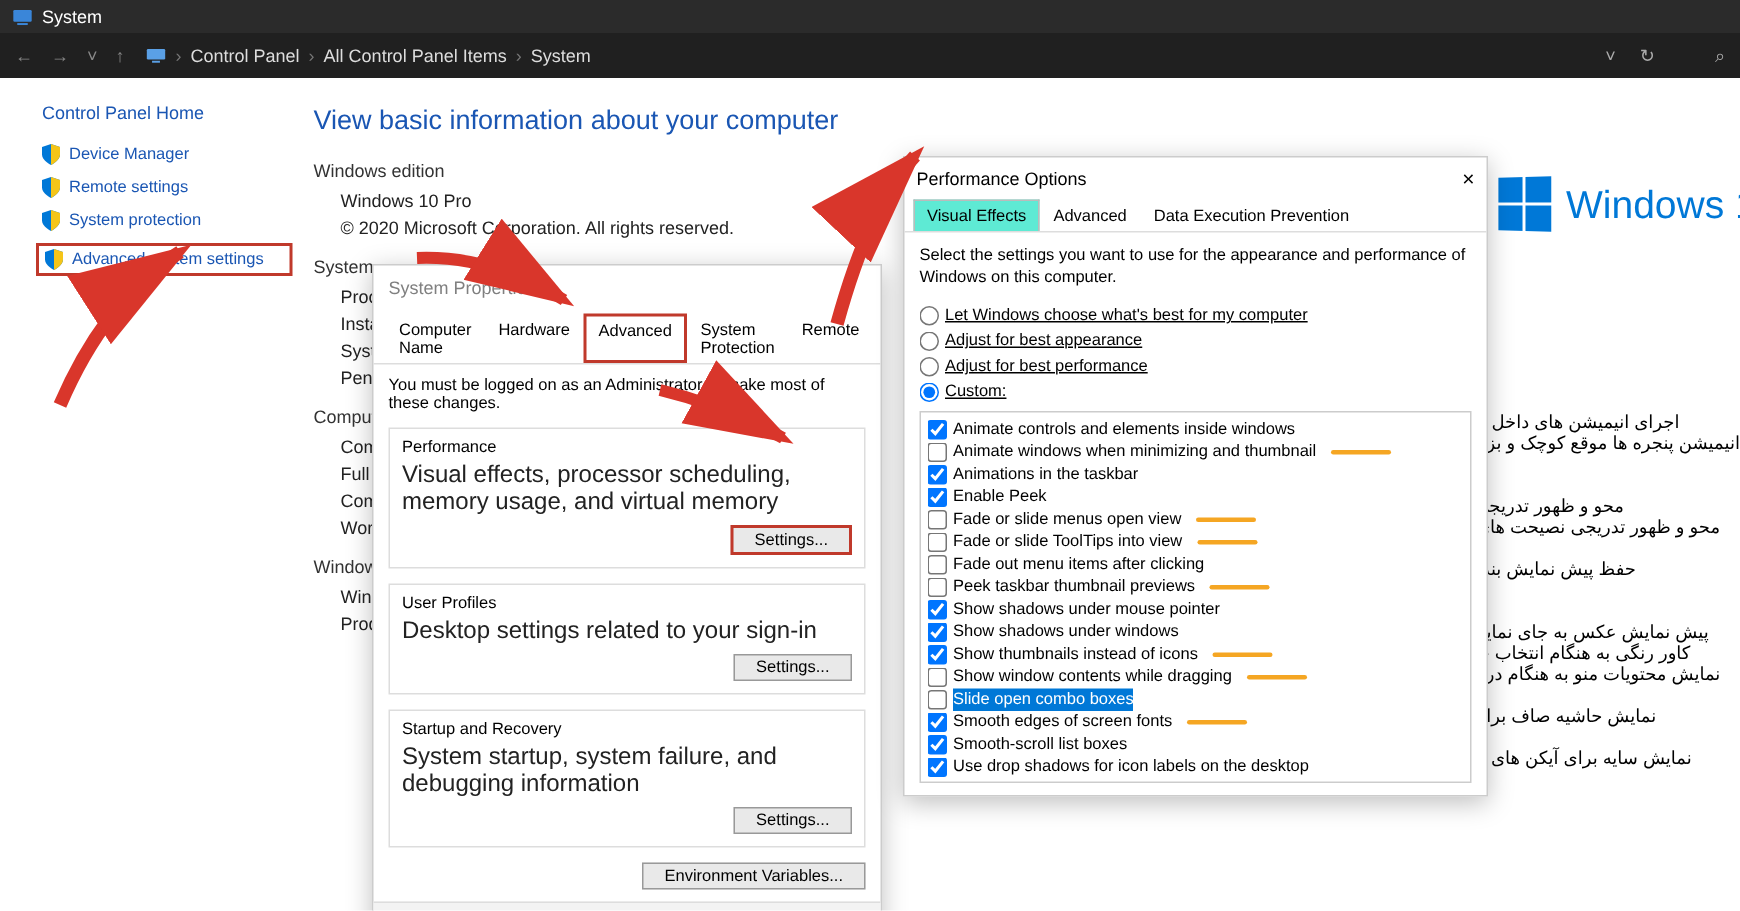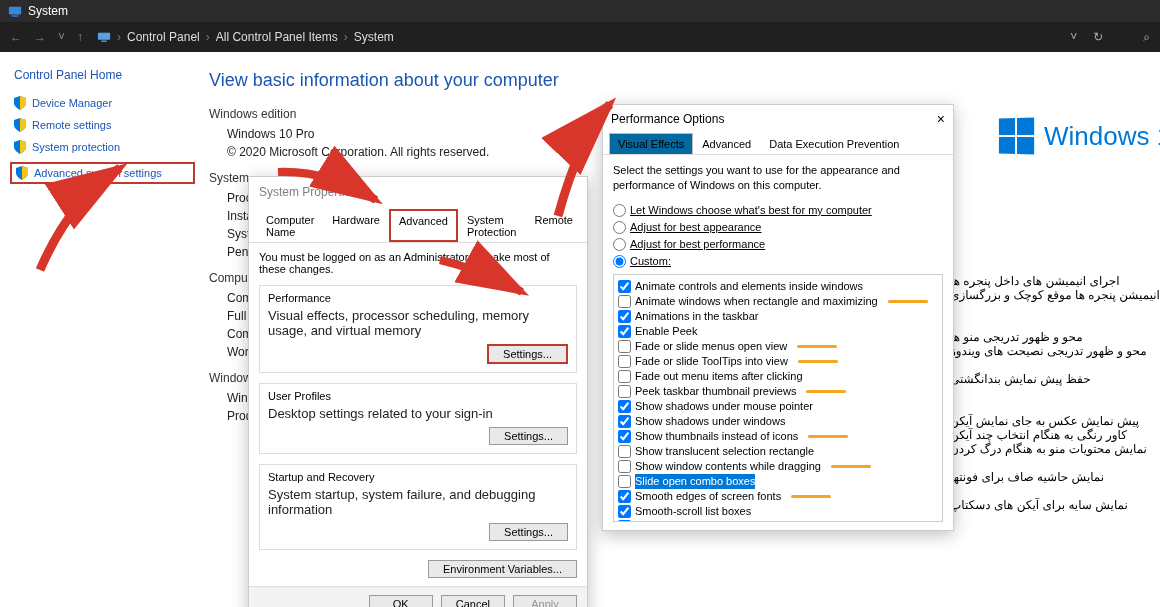--- a/index.html
+++ b/index.html
@@ -11,21 +11,21 @@
 .navbar { background: #202020; height: 30px; display: flex; align-items: center; padding: 0 10px; gap: 14px; color: #ddd; font-size: 12px; }
 .nav-arrows { display: flex; gap: 12px; color: #888; }
 .nav-arrows span { cursor: default; }
 .breadcrumb { display: flex; align-items: center; gap: 6px; }
 .breadcrumb .pc-icon { width: 14px; height: 14px; display: inline-flex; }
 .breadcrumb .sep { color: #777; }
 .nav-right { margin-left: auto; display: flex; gap: 16px; color: #aaa; }
 
 
 .content { display: flex; height: calc(607px - 52px); background: #fff; }
-.sidebar { width: 195px; padding: 16px 0 0 14px; }
+.sidebar { width: 195px; padding: 16px 0 0 28px; }
 .sidebar h4 { color: #1a56b3; font-size: 12px; font-weight: 400; margin: 0 0 14px 0; }
 .sidebar .link { display: flex; align-items: center; gap: 6px; margin-bottom: 8px; color: #1a56b3; cursor: pointer; }
 .sidebar .link .shield { width: 12px; height: 14px; display: inline-flex; }
 .sidebar .link.adv { border: 2px solid #c0392b; padding: 2px 4px; margin-left: -4px; }
 
 .main { flex: 1; padding: 18px 0 0 14px; position: relative; }
 .main h2 { color: #1a56b3; font-size: 18px; font-weight: 400; margin: 0 0 16px 0; }
 .sect { margin-bottom: 12px; }
 .sect-label { color: #333; font-size: 12px; margin-bottom: 6px; }
 .sect-sub { margin-left: 18px; font-size: 12px; color: #222; margin-bottom: 4px; }
@@ -33,35 +33,35 @@
 
 .dlg-sysprop { position: absolute; left: 248px; top: 176px; width: 340px; background: #fff; border: 1px solid #ccc; box-shadow: 0 4px 16px rgba(0,0,0,.25); }
 .dlg-title { padding: 8px 10px 10px 10px; color: #808080; font-size: 12px; }
 .tabs { display: flex; padding: 0 8px; font-size: 11px; border-bottom: 1px solid #ddd; gap: 0; }
 .tab { padding: 4px 8px; border: 1px solid transparent; border-bottom: none; cursor: pointer; }
 .tab.active { border: 2px solid #c0392b; background: #fff; }
 .dlg-body { padding: 8px 10px; font-size: 11px; }
 .dlg-body .note { margin-bottom: 10px; }
 .fieldset { border: 1px solid #ddd; padding: 6px 8px 8px 8px; margin-bottom: 10px; }
 .fs-legend { font-size: 11px; margin-bottom: 4px; }
-.fs-desc { font-size: 13px; color: #222; margin-bottom: 6px; }
+.fs-desc { font-size: 16px; color: #222; margin-bottom: 6px; }
 .btn { border: 1px solid #999; background: #e9e9e9; padding: 2px 14px; font-size: 11px; cursor: pointer; float: right; }
 .btn.red-box { border: 2px solid #c0392b; }
 .clear { clear: both; }
 .dlg-buttons { padding: 8px 10px; border-top: 1px solid #ddd; background: #f3f3f3; display: flex; justify-content: flex-end; gap: 8px; }
 .dlg-buttons .btn { float: none; min-width: 64px; }
 .dlg-buttons .btn.disabled { color: #999; }
 
 
-.dlg-perf { position: absolute; left: 602px; top: 104px; width: 352px; background: #fff; border: 1px solid #ccc; box-shadow: 0 4px 16px rgba(0,0,0,.25); z-index: 5; }
+.dlg-perf { position: absolute; left: 602px; top: 104px; width: 390px; background: #fff; border: 1px solid #ccc; box-shadow: 0 4px 16px rgba(0,0,0,.25); z-index: 5; }
 .dlg-perf .perf-title { padding: 6px 8px; font-size: 12px; display: flex; align-items: center; }
 .dlg-perf .perf-title .x { margin-left: auto; font-size: 14px; cursor: pointer; }
 .dlg-perf .tabs2 { display: flex; padding: 0 6px; font-size: 11px; border-bottom: 1px solid #ddd; }
 .dlg-perf .tab2 { padding: 4px 8px; border: 1px solid transparent; border-bottom: none; cursor: pointer; }
-.dlg-perf .tab2.active { border-color: #bbb; background: #0369a1; }
+.dlg-perf .tab2.active { border-color: #bbb; background: #5eead4; }
 .perf-body { padding: 8px 10px; font-size: 11px; }
 .perf-body .desc { margin-bottom: 10px; line-height: 1.4; }
 .radio-row { display: flex; align-items: center; gap: 4px; margin-bottom: 4px; text-decoration: underline; }
 .radio-row input { margin: 0; }
 .list-box { border: 1px solid #ccc; padding: 4px 2px; margin-top: 6px; max-height: 248px; overflow: auto; }
 .item-row { display: flex; align-items: center; gap: 4px; padding: 0 2px; line-height: 15px; }
 .item-row input { margin: 0; }
 .item-row.selected .lbl { background: #0078d7; color: #fff; }
 .anno1 { position: absolute; left: 830px; top: 275px; width: 320px; font-size: 12px; direction: rtl; text-align: right; line-height: 13px; }
 .anno-row { margin-bottom: 0; white-space: nowrap; }
@@ -258,21 +258,21 @@
         <input type="radio" name="r" checked="" style="">
         <span>Custom:</span>
       </div>
     <div class="list-box" id="items-box">
         <div class="item-row">
           <input type="checkbox" checked="" style="">
           <span class="lbl">Animate controls and elements inside windows</span>
         </div>
         <div class="item-row">
           <input type="checkbox" style="">
-          <span class="lbl">Animate windows when rectangle and maximizing</span>
+          <span class="lbl">Animate windows when minimizing and thumbnail</span>
           <span class="brush"></span>
         </div>
         <div class="item-row">
           <input type="checkbox" checked="" style="">
           <span class="lbl">Animations in the taskbar</span>
         </div>
         <div class="item-row">
           <input type="checkbox" checked="" style="">
           <span class="lbl">Enable Peek</span>
         </div>
@@ -300,24 +300,20 @@
           <span class="lbl">Show shadows under mouse pointer</span>
         </div>
         <div class="item-row">
           <input type="checkbox" checked="" style="">
           <span class="lbl">Show shadows under windows</span>
         </div>
         <div class="item-row">
           <input type="checkbox" checked="" style="">
           <span class="lbl">Show thumbnails instead of icons</span>
           <span class="brush"></span>
-        </div>
-        <div class="item-row">
-          <input type="checkbox" style="">
-          <span class="lbl">Show translucent selection rectangle</span>
         </div>
         <div class="item-row">
           <input type="checkbox" style="">
           <span class="lbl">Show window contents while dragging</span>
           <span class="brush"></span>
         </div>
         <div class="item-row selected">
           <input type="checkbox" style="">
           <span class="lbl">Slide open combo boxes</span>
         </div>

